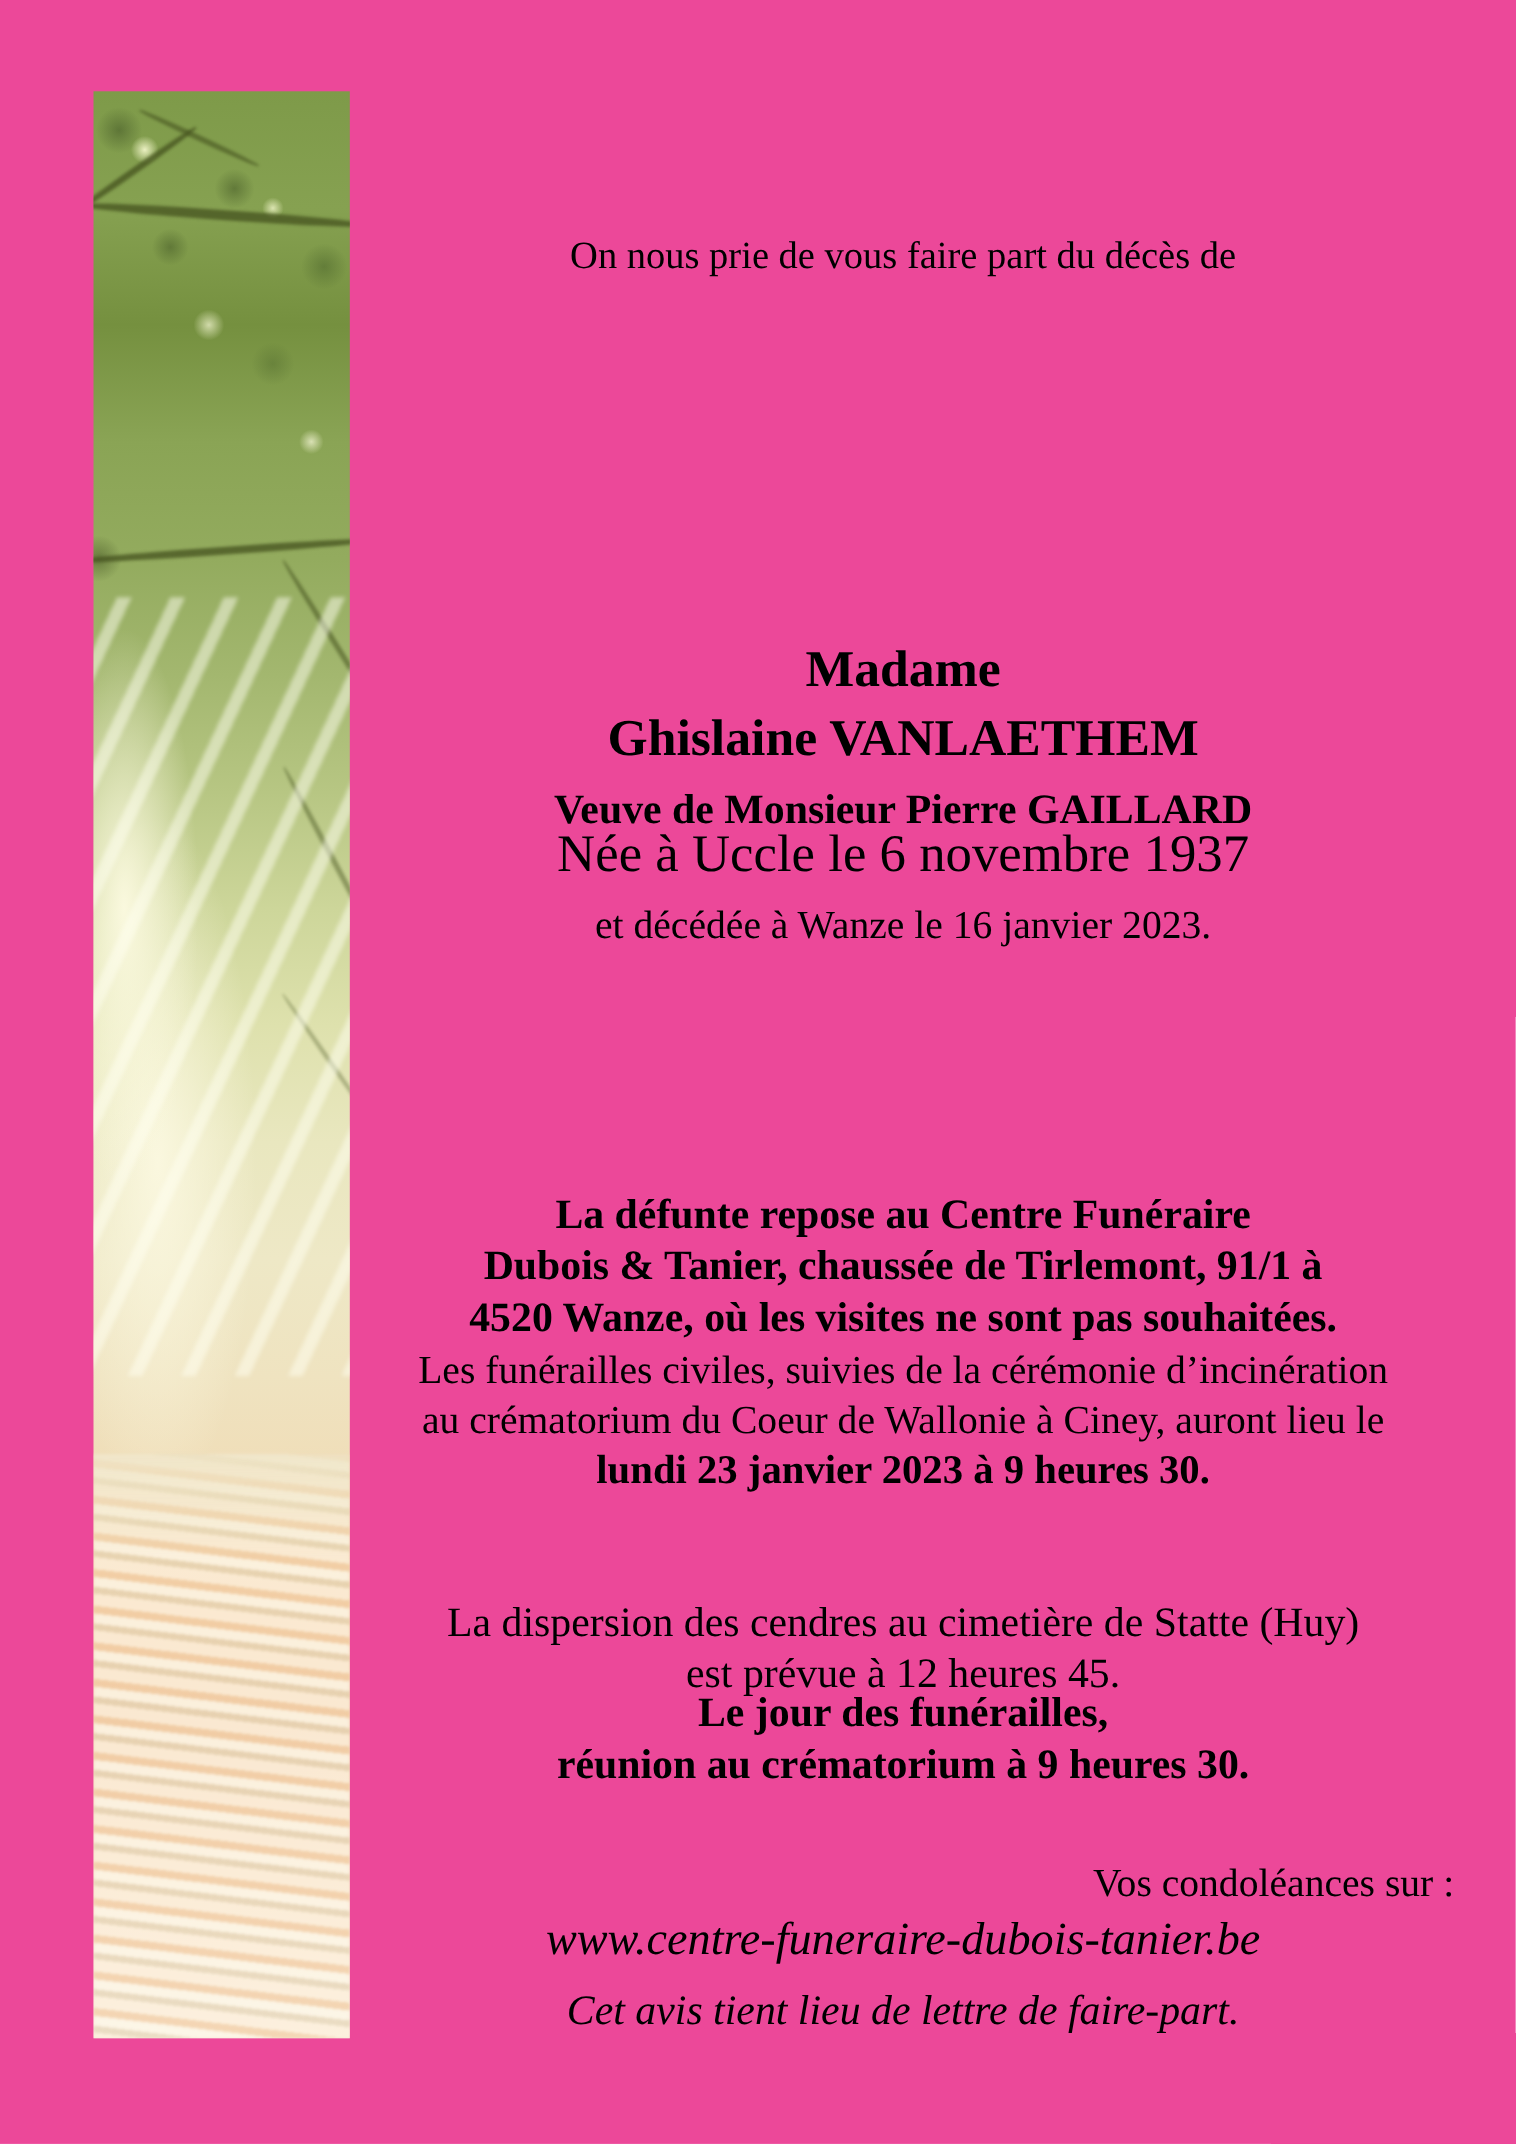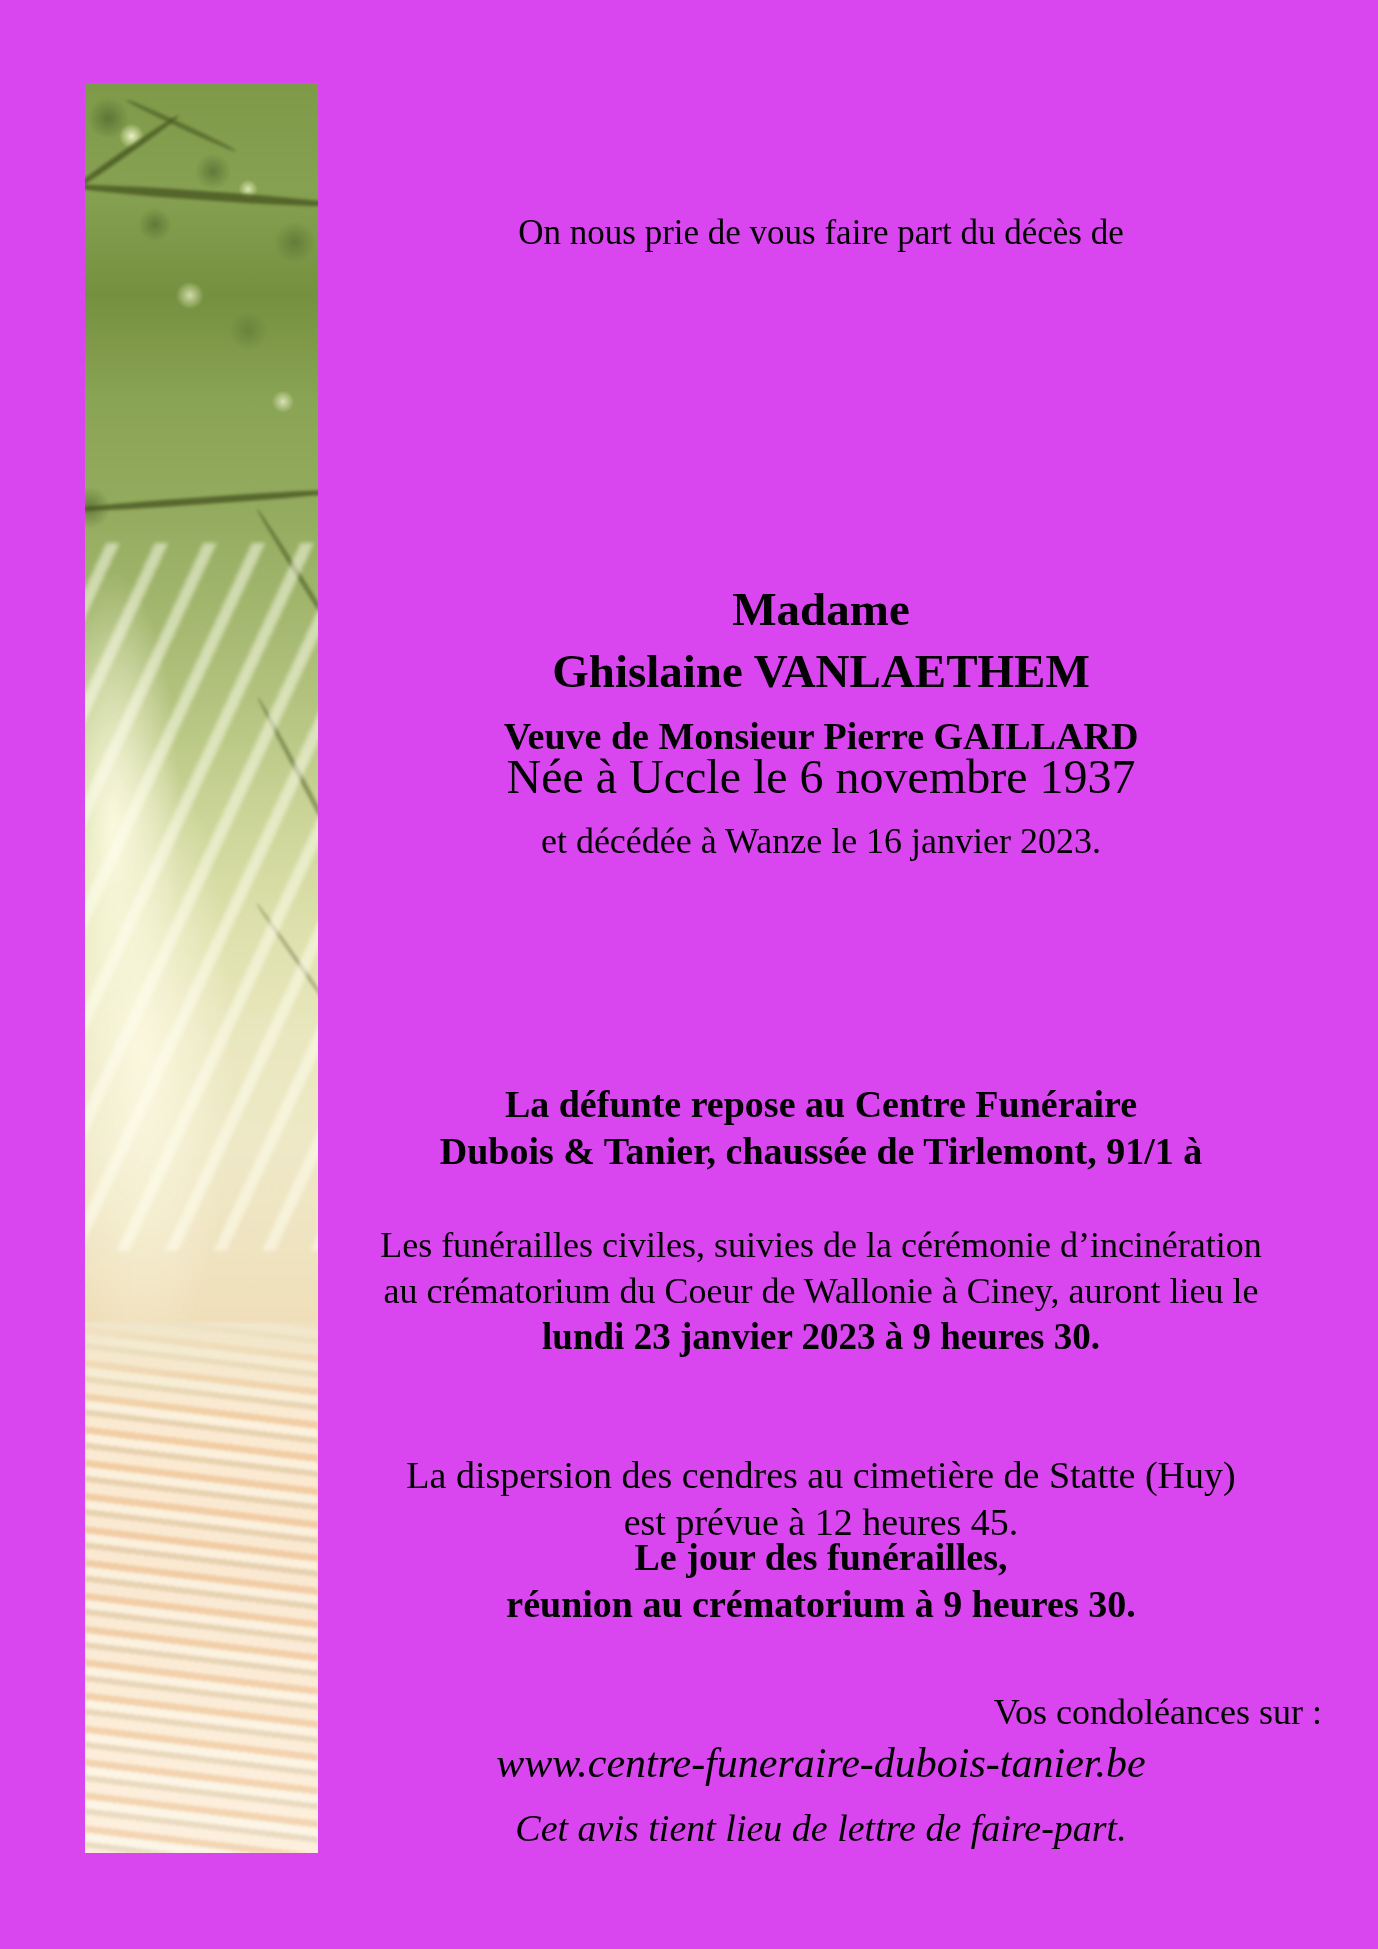--- a/index.html
+++ b/index.html
@@ -1,20 +1,20 @@
 <!DOCTYPE html>
 <html><head>
 <meta charset="utf-8">
 <style>
   html, body { margin: 0; padding: 0; background: #ffffff; }
   .page {
     position: relative;
     width: 1378px;
     height: 1949px;
-    background: #d946ef;
+    background: #ec4899;
     font-family: "Liberation Serif", serif;
     color: #000000;
     overflow: hidden;
   }
 
   
   .photo {
     position: absolute;
     left: 85px; top: 83px;
     width: 233px; height: 1770px;
@@ -118,20 +118,21 @@
 
   <p class="line civility">Madame</p>
   <p class="line name">Ghislaine VANLAETHEM</p>
   <p class="line relation">Veuve de Monsieur Pierre GAILLARD</p>
   <p class="line birth">Née à Uccle le 6 novembre 1937</p>
   <p class="line death">et décédée à Wanze le 16 janvier 2023.</p>
 
   <div class="line repose">
     <div>La défunte repose au Centre Funéraire</div>
     <div>Dubois &amp; Tanier, chaussée de Tirlemont, 91/1 à</div>
+    <div>4520 Wanze, où les visites ne sont pas souhaitées.</div>
   </div>
 
   <div class="line funeral">
     <div>Les funérailles civiles, suivies de la cérémonie d’incinération</div>
     <div>au crématorium du Coeur de Wallonie à Ciney, auront lieu le</div>
     <div class="bold-line">lundi 23 janvier 2023 à 9 heures 30.</div>
   </div>
 
   <div class="line dispersion">
     <div>La dispersion des cendres au cimetière de Statte (Huy)</div>

